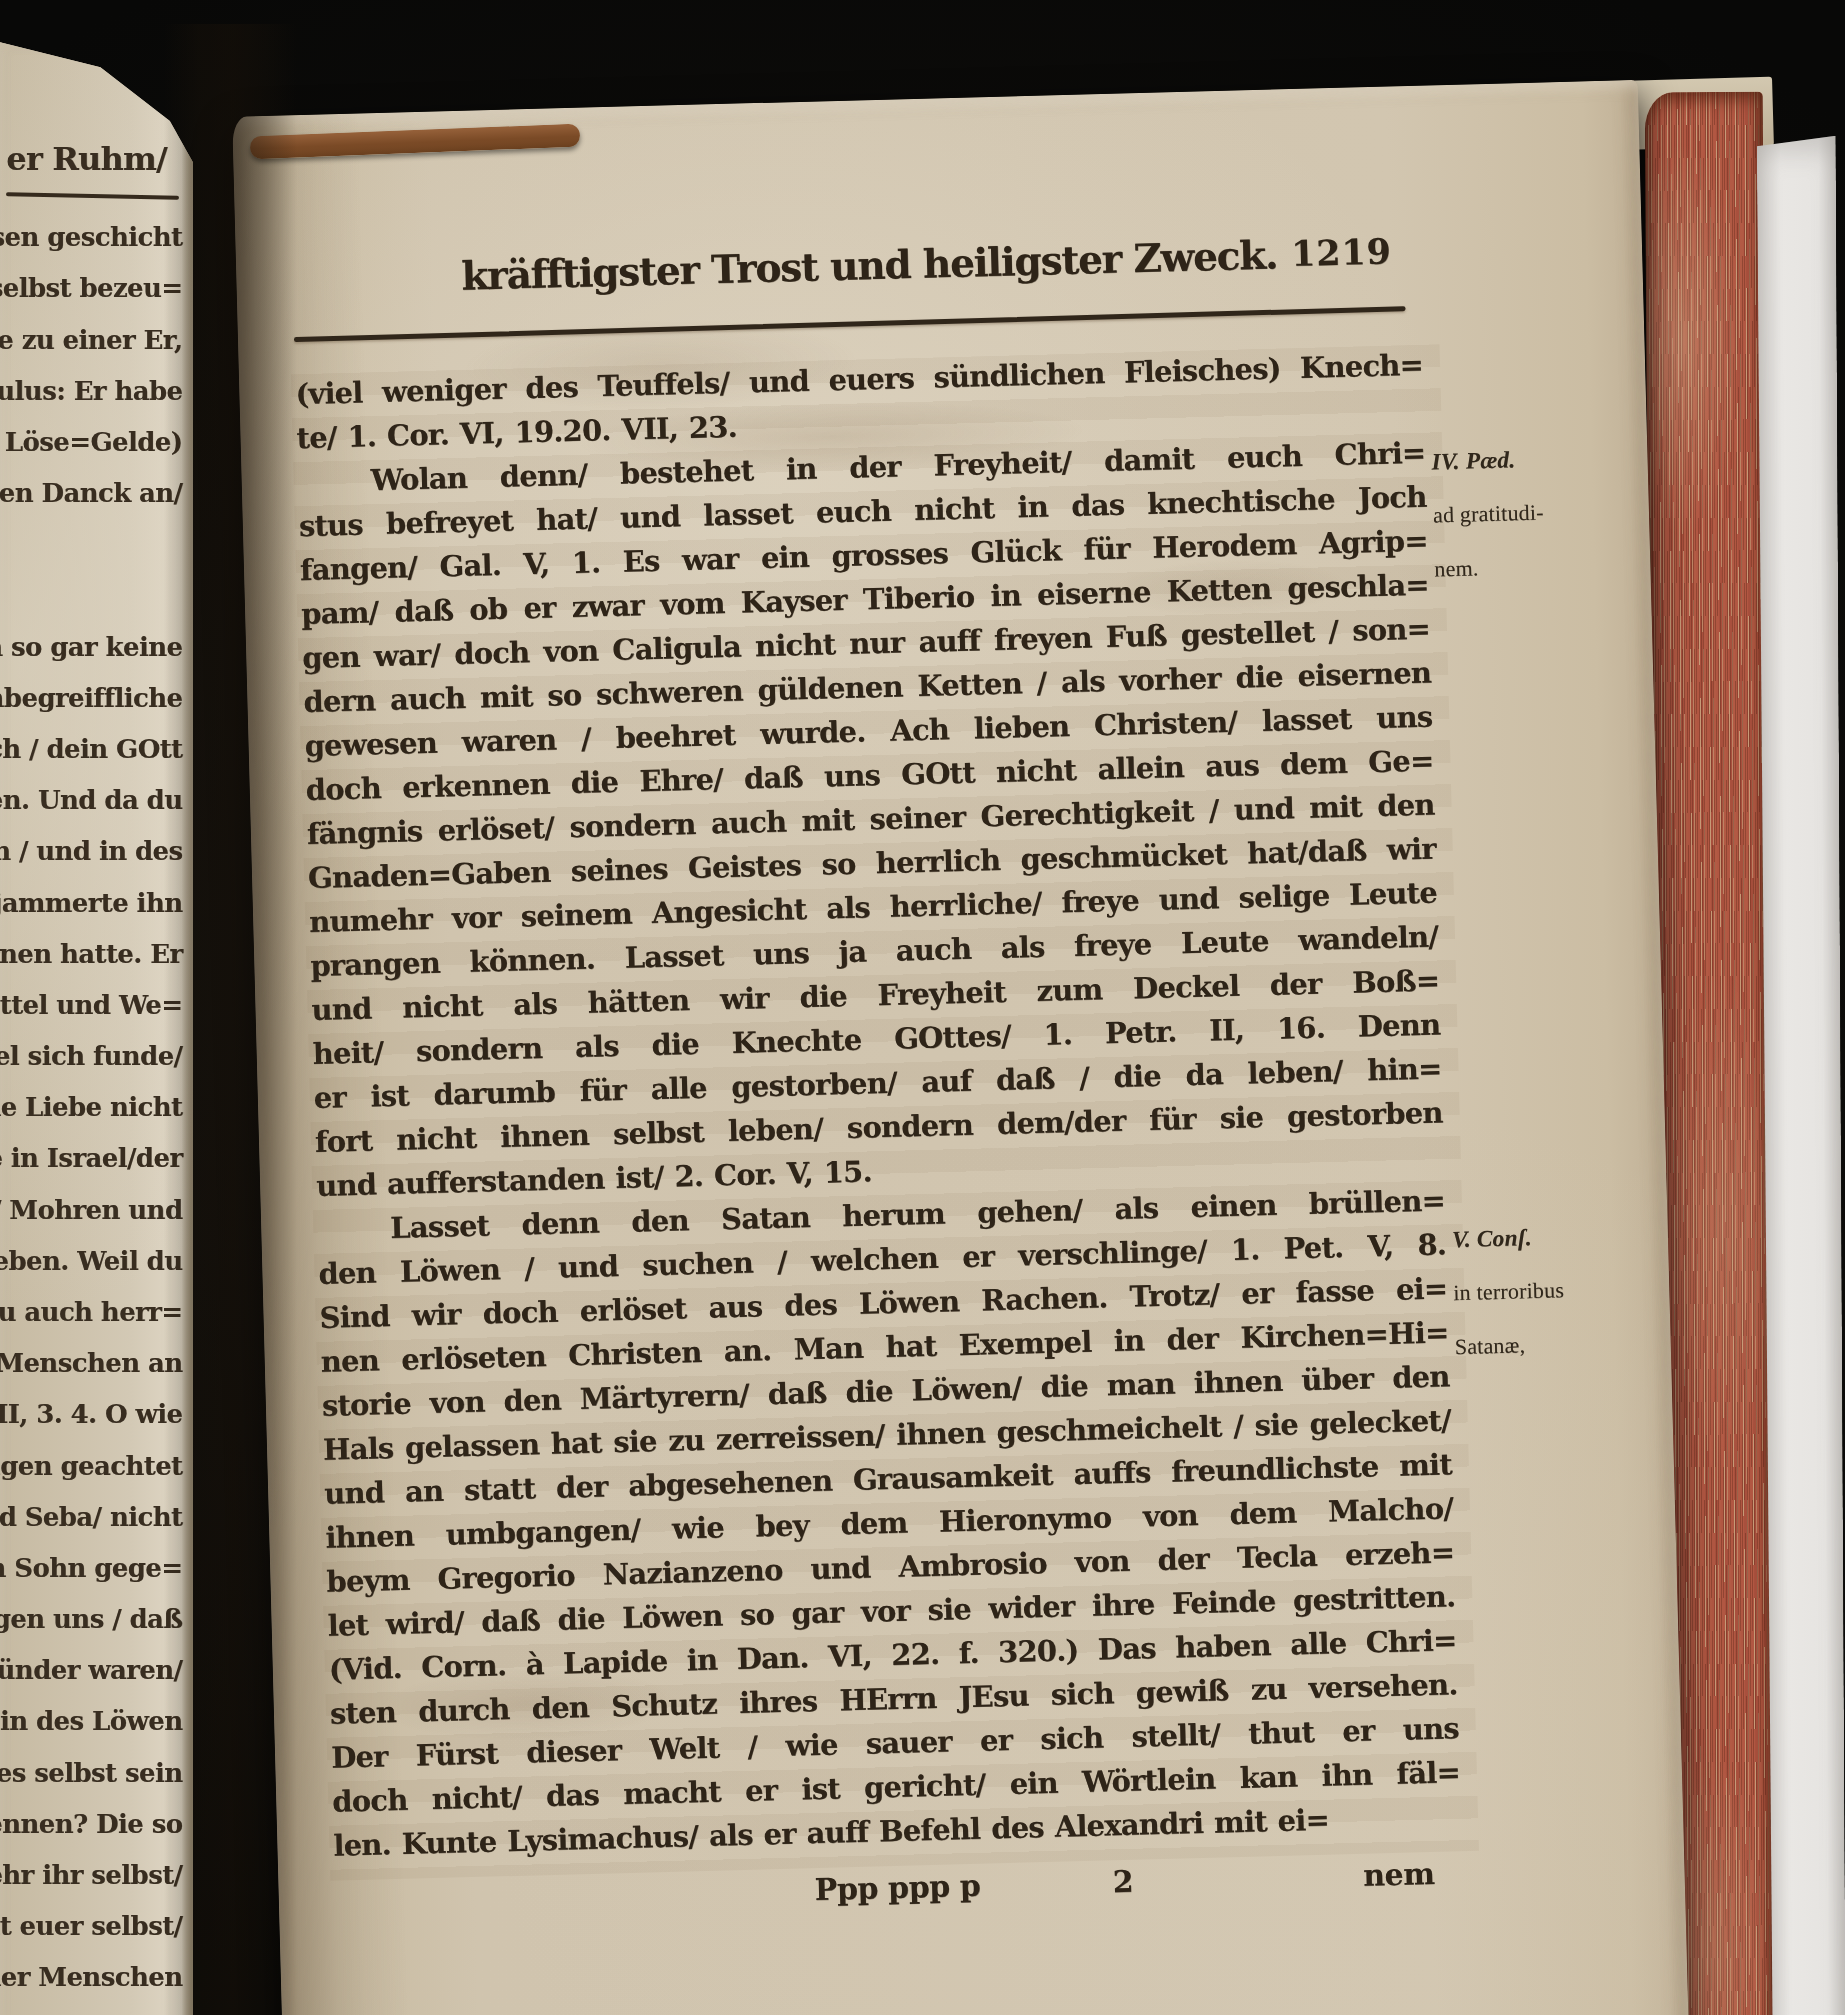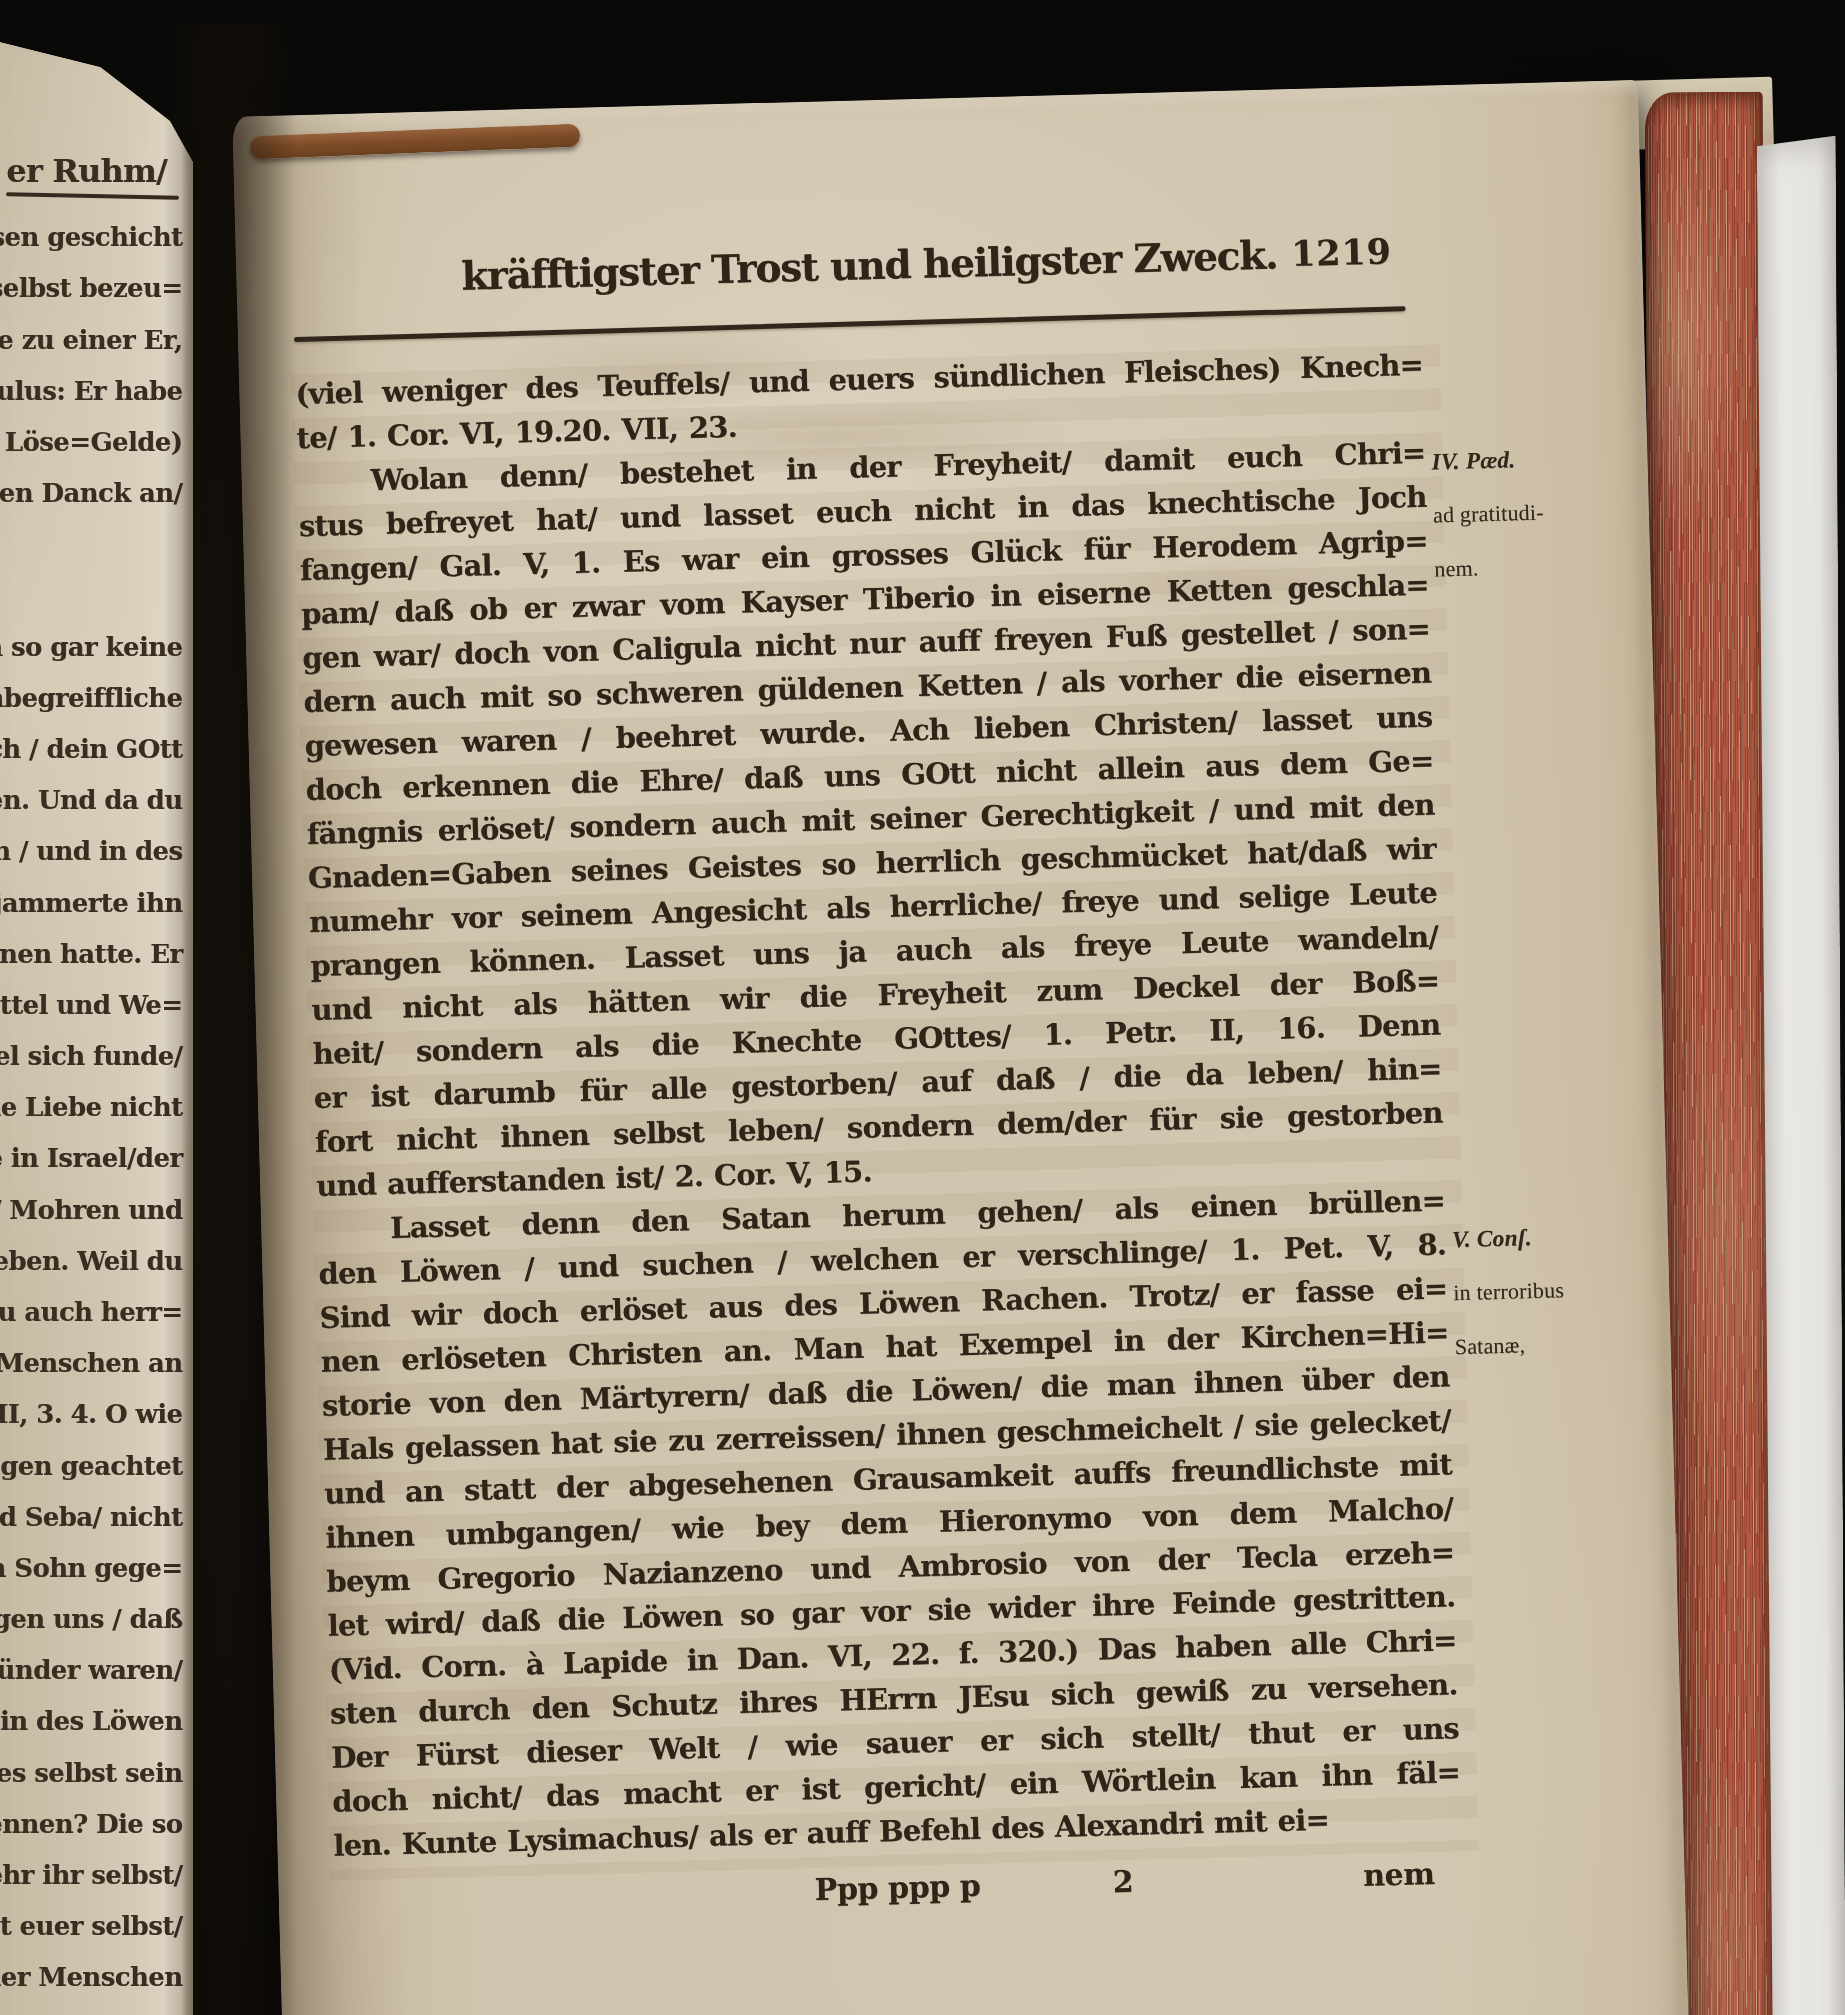--- a/index.html
+++ b/index.html
@@ -97,21 +97,21 @@
 
   
   .left-page{position:absolute;left:0;top:34px;width:193px;height:2071px;z-index:4;overflow:hidden;
          clip-path:polygon(0 0.4%, 52% 1.6%, 88% 4.2%, 100% 6.2%, 100% 96.8%, 46% 99%, 0 99.7%);
          background:
            radial-gradient(564px 887px at 10% 30%, rgba(226,218,201,0.5), rgba(0,0,0,0) 75%),
            linear-gradient(90deg,#c6baa2 0%,#cdc2ac 38%,#d3c9b5 68%,#ddd4c2 88%,#efe8d8 94%,#b4a78c 99%),
            #cbbfa9;
          box-shadow:inset -10.5px 0 20px rgba(80,62,38,0.25), inset 0 8px 12px rgba(232,225,210,0.4);
          color:#382d20;}
-  .left-header{position:absolute;right:26px;top:118px;white-space:nowrap;
+  .left-header{position:absolute;right:26px;top:106px;white-space:nowrap;
          font-weight:bold;font-size:32px;letter-spacing:-0.8px;
          text-shadow:0.4px 0.4px 0 rgba(45,34,20,0.4);text-align:center;}
   .left-rule{position:absolute;right:13.7px;top:160px;width:173px;height:4px;background:#352a1d;border-radius:2px;
          transform:rotate(1.2deg);}
   .lline{position:absolute;right:10.5px;white-space:nowrap;
          font-weight:bold;font-size:26px;line-height:26px;letter-spacing:-0.6px;
          text-shadow:0.3px 0.4px 0 rgba(48,37,22,0.4);}
 
   
   .gutter{position:absolute;left:164px;top:24px;width:133px;height:2184px;z-index:5;pointer-events:none;

